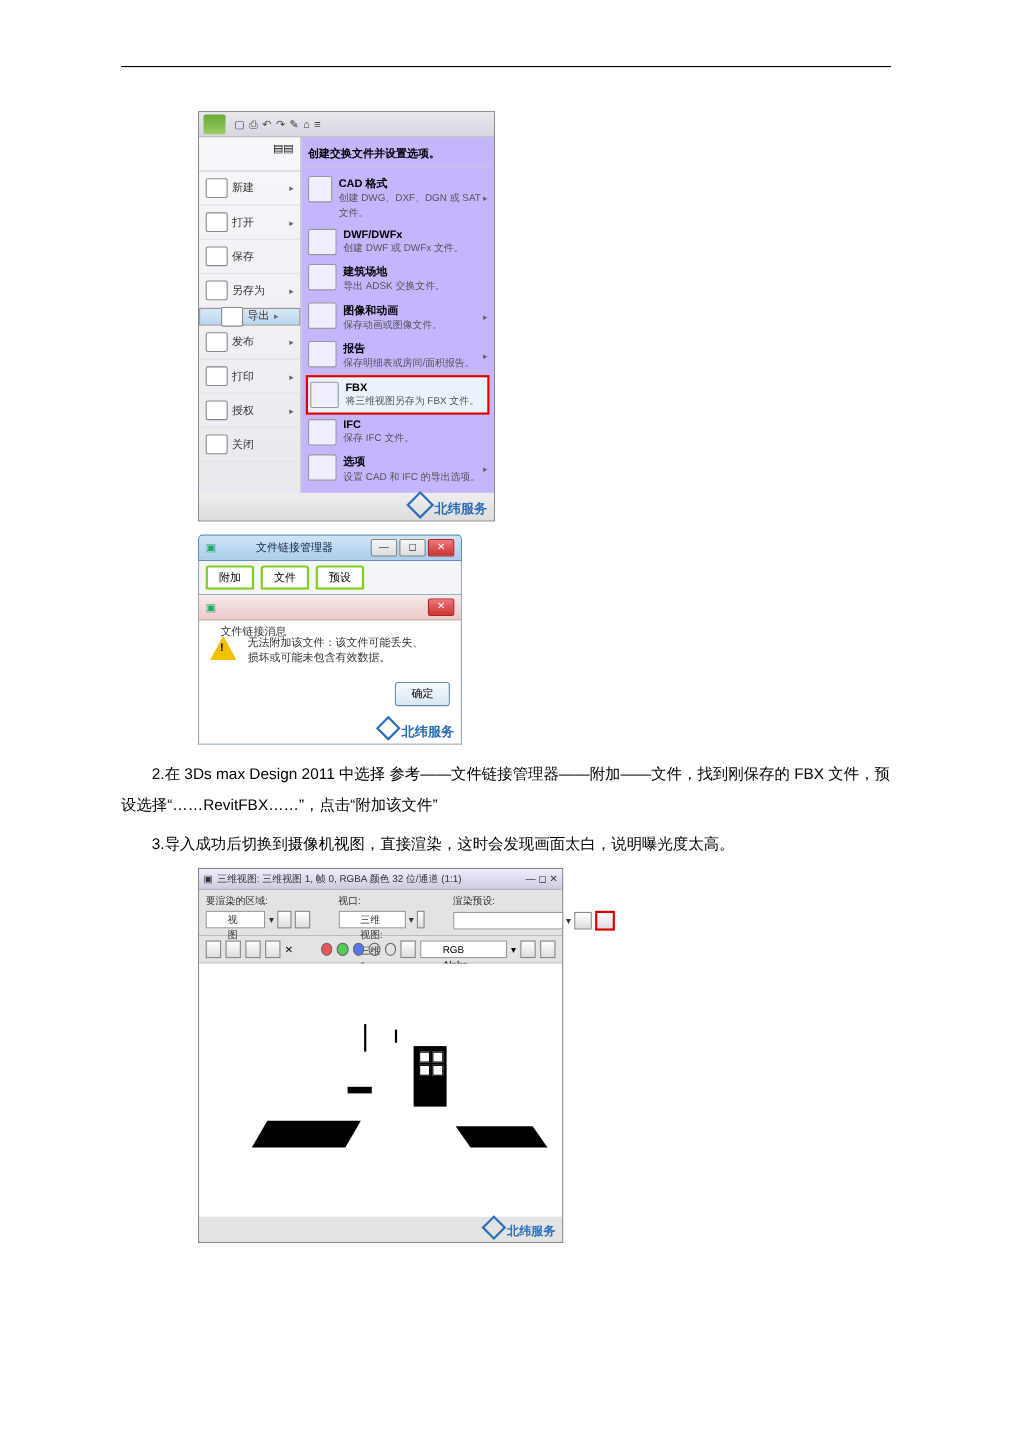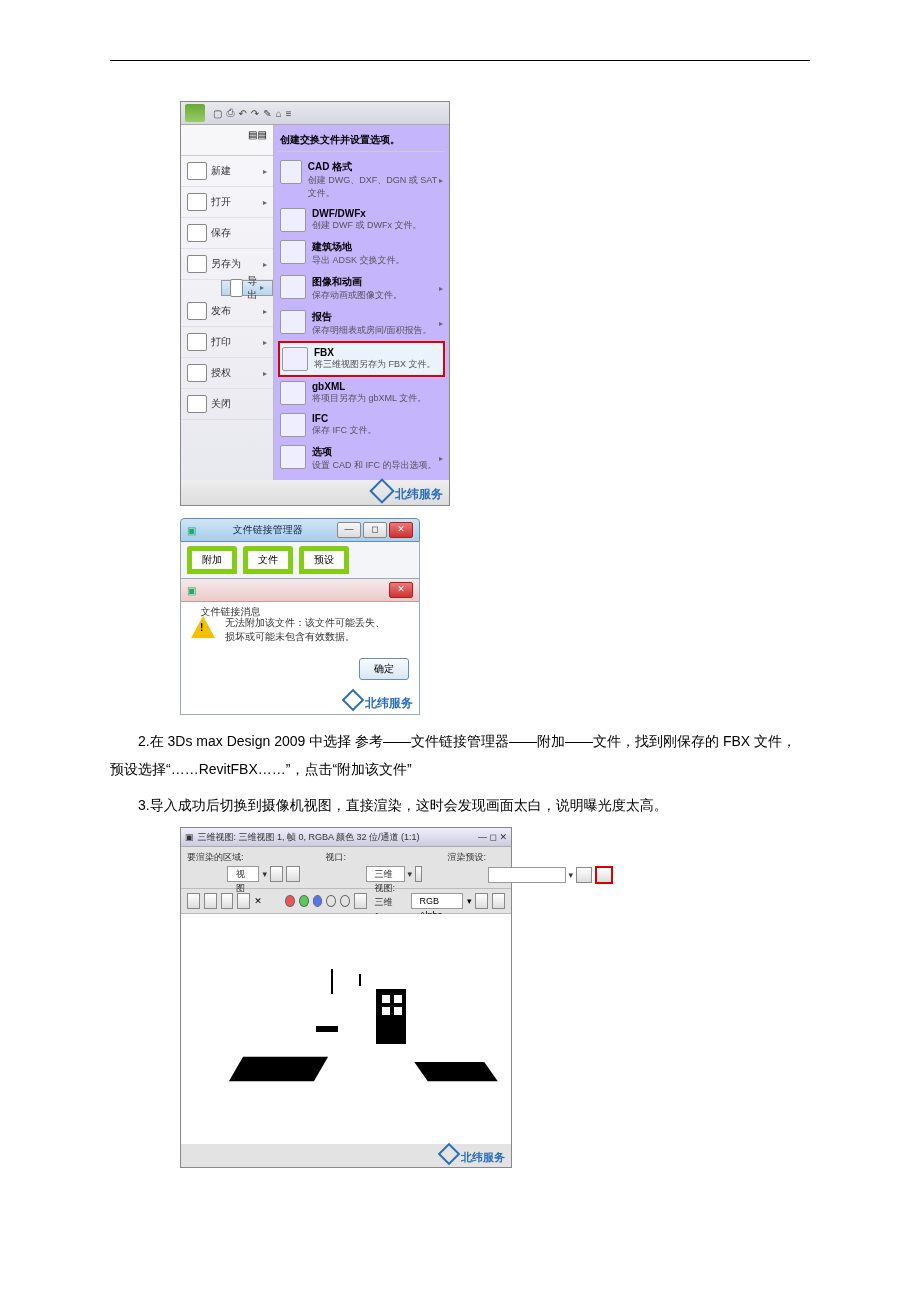--- a/index.html
+++ b/index.html
@@ -26,42 +26,42 @@
   .ritem.hl{border:2px solid #d00;background:#eaf2fb;}
   .wm{text-align:right;padding:2px 6px;color:#2a6ebb;font-weight:bold;font-size:12px;background:linear-gradient(#eee,#ddd);}
   .wm .dia{display:inline-block;width:14px;height:14px;border:2px solid #2a6ebb;transform:rotate(45deg);margin-right:4px;vertical-align:-2px;}
 
   .fig2{width:240px;font-family:"SimSun",Arial;font-size:10px;}
   .titlebar{height:22px;background:linear-gradient(#cfe5f7,#a9cdea);display:flex;align-items:center;padding:0 6px;border:1px solid #6a8db3;border-radius:4px 4px 0 0;}
   .titlebar .ttl{flex:1;color:#124;text-align:center;}
   .winbtn{width:22px;height:14px;margin-left:2px;background:linear-gradient(#f7f7f7,#ddd);border:1px solid #888;border-radius:2px;text-align:center;line-height:12px;font-size:9px;color:#333;}
   .winbtn.cls{background:linear-gradient(#e77,#c33);color:#fff;border-color:#a22;}
   .tabs2{display:flex;gap:6px;padding:4px 6px;background:#f3f5f8;border:1px solid #9ab;border-top:none;}
-  .tab2{padding:2px 10px;border:5px solid #84cc16;background:#fff;border-radius:3px 3px 0 0;}
+  .tab2{padding:2px 10px;border:2px solid #84cc16;background:#fff;border-radius:3px 3px 0 0;}
   .inner{border:1px solid #9ab;border-top:none;background:#fff;}
   .tb2{height:22px;background:linear-gradient(#f6eaea,#eccaca);display:flex;align-items:center;padding:0 6px;border-bottom:1px solid #c99;}
   .tb2 .ttl{flex:1;color:#333;margin-top:44px;}
   .msgbox{padding:14px 10px 8px 10px;display:flex;}
   .warn{width:0;height:0;border-left:12px solid transparent;border-right:12px solid transparent;border-bottom:22px solid #f2c200;margin-right:10px;position:relative;}
   .warn::after{content:"!";position:absolute;left:-3px;top:6px;color:#000;font-weight:bold;}
   .msgtxt{color:#333;line-height:1.4;}
   .btnrow{text-align:right;padding:6px 10px 10px;}
   .okbtn{display:inline-block;padding:3px 14px;border:1px solid #6a8db3;background:linear-gradient(#f7fbff,#d8e7f3);border-radius:3px;font-family:Liberation Mono, monospace;}
   .wm2{text-align:right;padding:2px 6px;color:#2a6ebb;font-weight:bold;font-size:12px;}
 
   .para{line-height:2;margin:8px 0;}
   .para.ind{text-indent:2em;}
 
   .fig3{width:330px;border:1px solid #888;background:#e9e9e9;font-family:Arial;font-size:9px;}
   .tb3{height:18px;background:linear-gradient(#eef,#ccd);display:flex;align-items:center;padding:0 4px;color:#333;border-bottom:1px solid #aab;}
   .tb3 .sp{flex:1;}
   .ctrlrow{display:flex;gap:26px;padding:4px 6px;background:#e3e3e3;border-bottom:1px solid #bbb;color:#333;}
   .ctrlrow .grp{display:flex;flex-direction:column;gap:2px;}
   .ctrlrow .line{display:flex;align-items:center;gap:3px;}
-  .sel{border:1px solid #999;background:#fff;padding:0 8px;height:14px;line-height:14px;margin-left:40px;}
+  .sel{border:1px solid #999;background:#fff;padding:0 19px;height:14px;line-height:14px;}
   .smbtn{width:14px;height:14px;border:1px solid #888;background:linear-gradient(#fff,#ddd);}
   .smbtn.red{border:2px solid #d00;}
   .row2{display:flex;align-items:center;gap:4px;padding:4px 6px;background:#e3e3e3;border-bottom:1px solid #bbb;}
   .dot{width:10px;height:10px;border:1px solid #666;border-radius:50%;}
   .dot.r{background:#e55;} .dot.g{background:#5c5;} .dot.b{background:#57e;}
   .viewport{height:230px;background:#fff;position:relative;overflow:hidden;}
   .vp-shape{position:absolute;background:#000;}
   .wm3{text-align:right;padding:2px 6px;color:#2a6ebb;font-weight:bold;font-size:11px;background:#e3e3e3;}
 </style>
 </head>
@@ -173,27 +173,20 @@
           <div class="ritem hl">
               <div class="ric"></div>
               <div class="txt">
                 <div class="t">FBX</div>
                 <div class="d">将三维视图另存为 FBX 文件。</div>
               </div>
             </div>
           <div class="ritem">
               <div class="ric"></div>
               <div class="txt">
-                <div class="t">gbXML</div>
-                <div class="d">将项目另存为 gbXML 文件。</div>
-              </div>
-            </div>
-          <div class="ritem">
-              <div class="ric"></div>
-              <div class="txt">
                 <div class="t">IFC</div>
                 <div class="d">保存 IFC 文件。</div>
               </div>
             </div>
           <div class="ritem">
               <div class="ric"></div>
               <div class="txt">
                 <div class="t">选项</div>
                 <div class="d">设置 CAD 和 IFC 的导出选项。</div>
               </div>
@@ -233,21 +226,21 @@
           </div>
         </div>
         <div class="btnrow">
           <div class="okbtn">确定</div>
         </div>
         <div class="wm2"><span class="dia" style="display:inline-block;width:12px;height:12px;border:2px solid #2a6ebb;transform:rotate(45deg);margin-right:4px;vertical-align:-1px;"></span><span>北纬服务</span></div>
       </div>
     </div>
   </div>
 
-  <div class="para ind">2.在 3Ds max Design 2009 中选择 参考——文件链接管理器——附加——文件，找到刚保存的 FBX 文件，预设选择“……RevitFBX……”，点击“附加该文件”</div>
+  <div class="para ind">2.在 3Ds max Design 2011 中选择 参考——文件链接管理器——附加——文件，找到刚保存的 FBX 文件，预设选择“……RevitFBX……”，点击“附加该文件”</div>
   <div class="para ind">3.导入成功后切换到摄像机视图，直接渲染，这时会发现画面太白，说明曝光度太高。</div>
 
   <div class="fig">
     <div class="fig3">
       <div class="tb3">
         <span style="margin-right:4px;">▣</span>
         <span>三维视图: 三维视图 1, 帧 0, RGBA 颜色 32 位/通道 (1:1)</span>
         <span class="sp"></span>
         <span>—</span>&nbsp;
         <span>◻</span>&nbsp;

